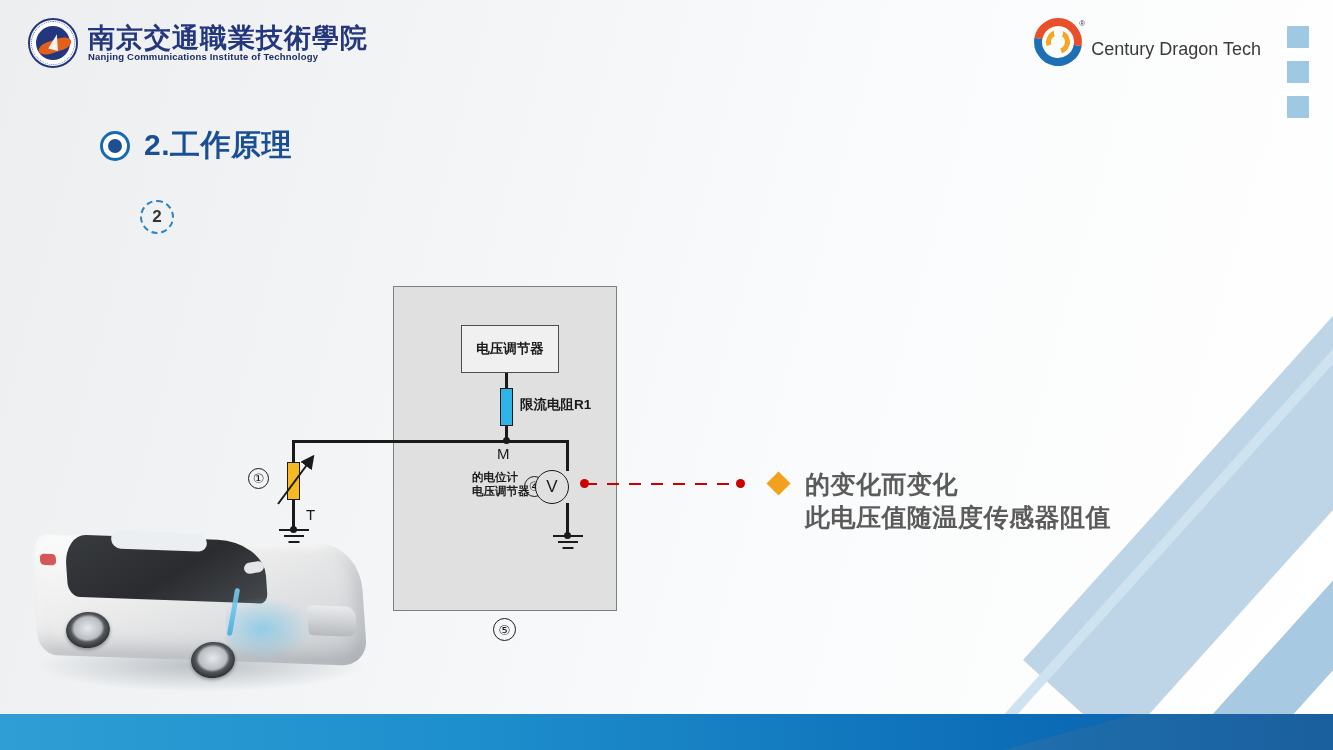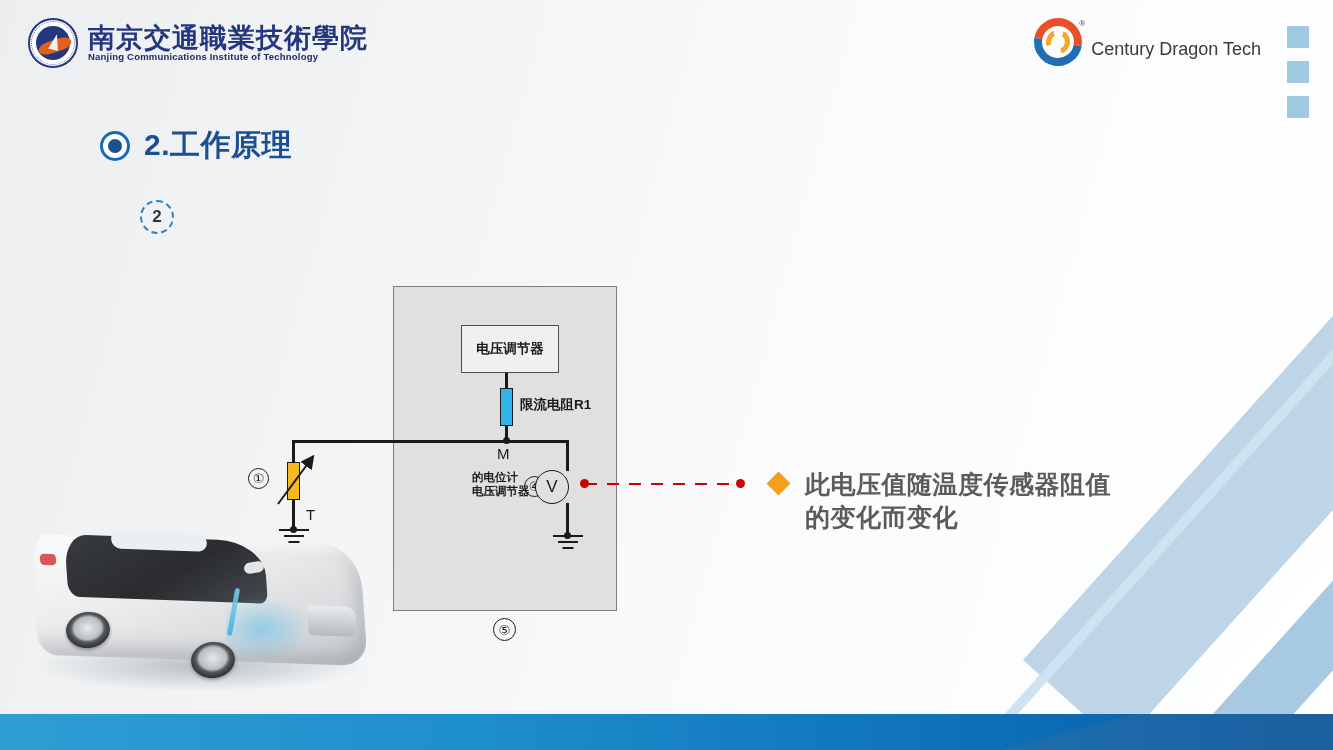--- a/index.html
+++ b/index.html
@@ -293,22 +293,22 @@
     <div class="circ-num num5">⑤</div>
   </div>
 
   <div class="dash-line"></div>
   <div class="dash-dot d1"></div>
   <div class="dash-dot d2"></div>
 
   <div class="callout">
     <div class="diamond"></div>
     <div class="callout-text">
+      <div>的变化而变化</div>
       <div>此电压值随温度传感器阻值</div>
-      <div>的变化而变化</div>
     </div>
   </div>
 
   <div class="bottom-bar">
     <div class="bottom-bar-skew"></div>
   </div>
 
 </div>
 
 </body></html>

